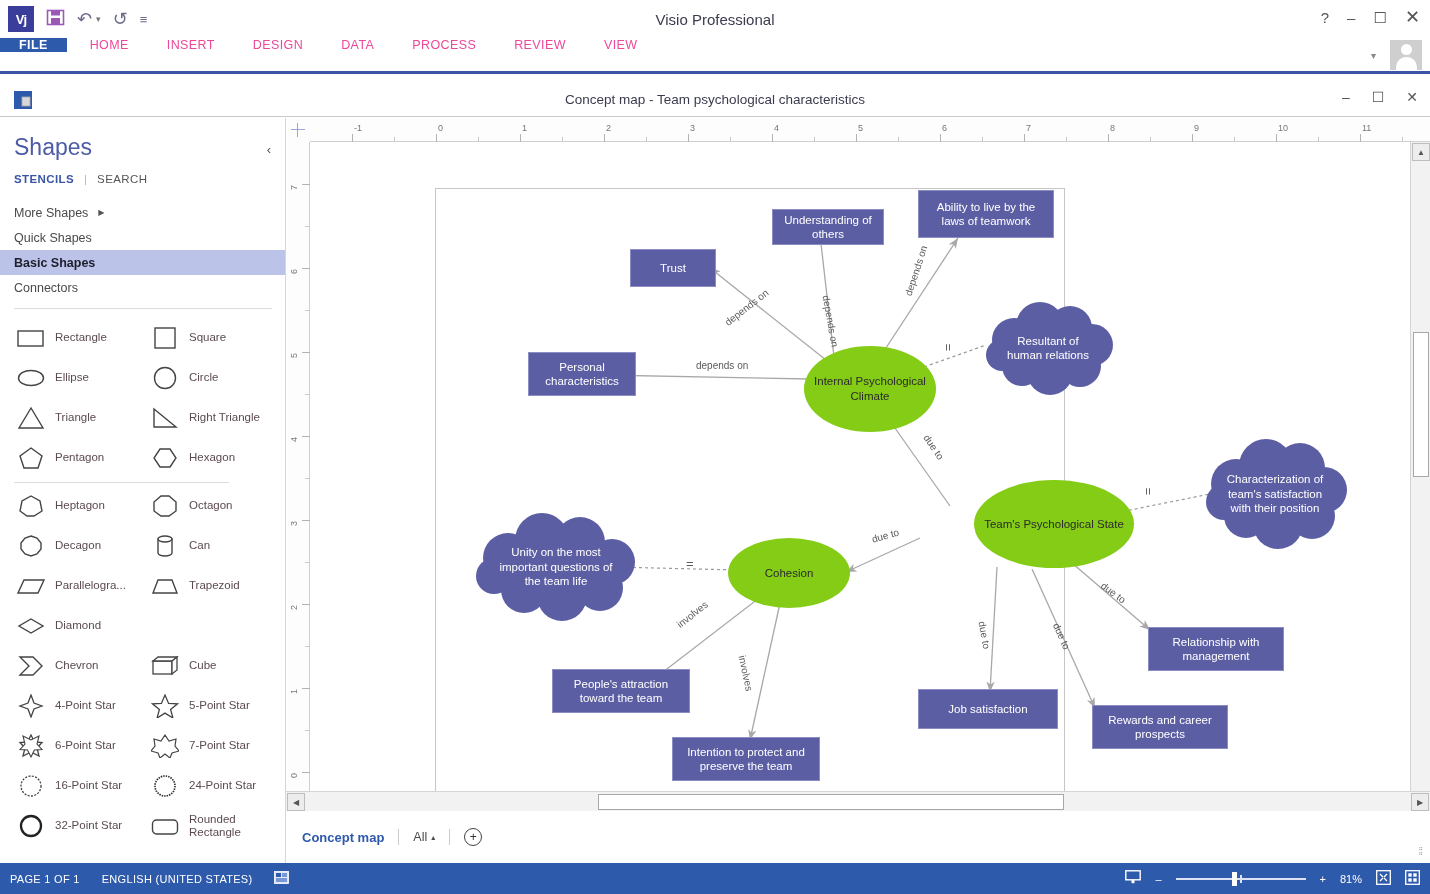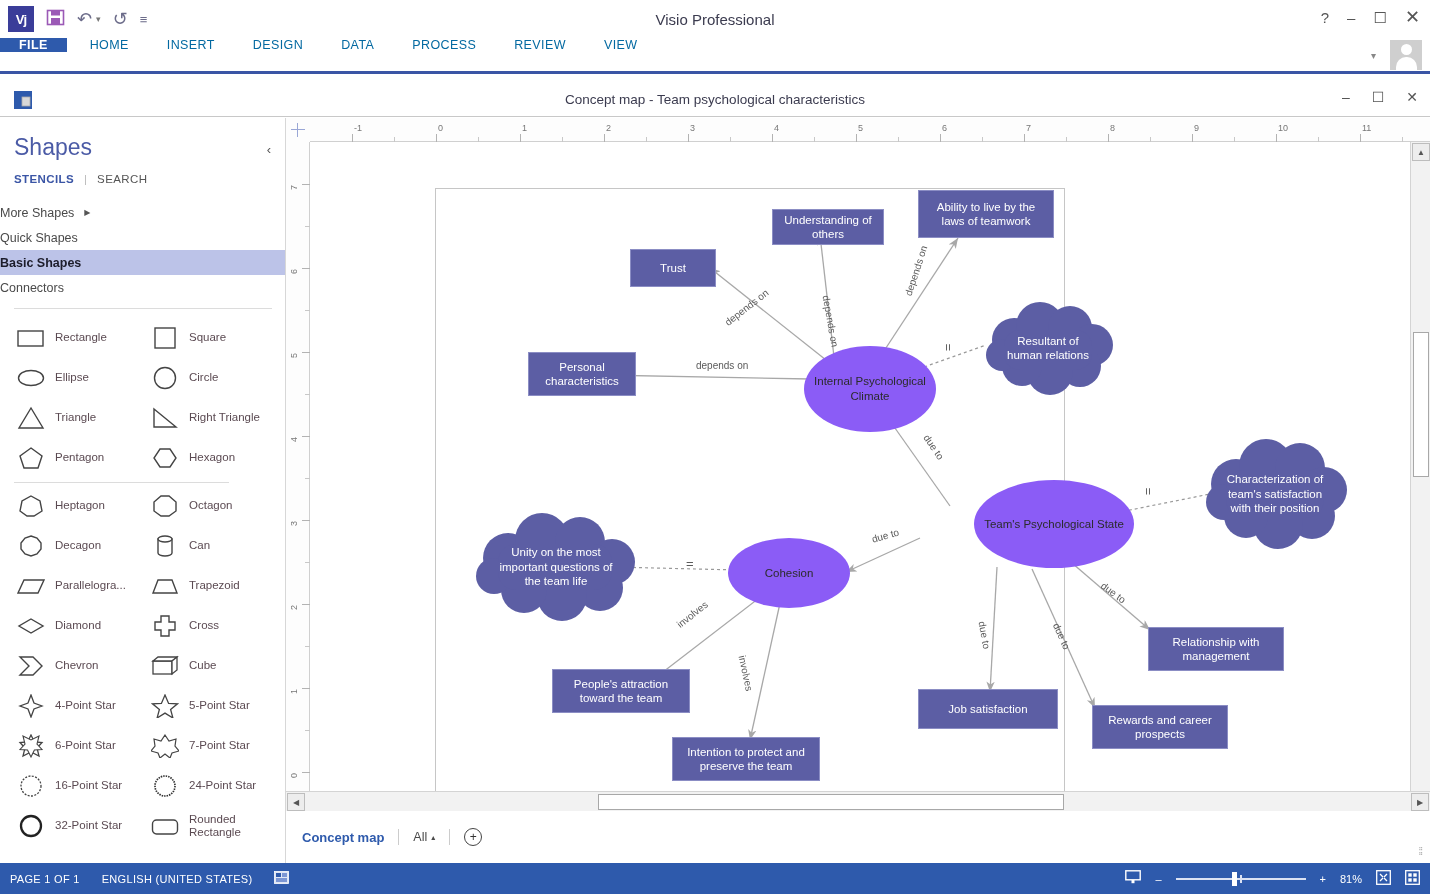--- a/index.html
+++ b/index.html
@@ -34,21 +34,21 @@
   .winbtn.close { font-size: 18px; }
 
   
   .ribbon {
     position: absolute; left: 0; top: 38px; width: 1430px; height: 36px;
     background: #ffffff; border-bottom: 3px solid #3A55A5;
   }
   .tabs { display: flex; align-items: flex-start; height: 33px; }
   .tab {
     display: flex; align-items: center; padding: 0 19px; font-size: 12.5px;
-    color: #0369a1; letter-spacing: .4px; cursor: default;
+    color: #ec4899; letter-spacing: .4px; cursor: default;
   }
   .tab.file { background: #2E5AAC; color: #fff; font-weight: 600; margin-right: 4px; }
   .ribbon-right { position: absolute; right: 8px; top: 2px; display: flex; align-items: center; gap: 14px; }
   .ribbon-right .caret { font-size: 10px; color: #888; }
   .avatar {
     width: 32px; height: 30px; background: #cfcfcf; position: relative; overflow: hidden;
   }
   .avatar::before {
     content: ''; position: absolute; left: 11px; top: 4px; width: 11px; height: 11px;
     border-radius: 50%; background: #fff;
@@ -84,21 +84,21 @@
   .shapes-title {
     position: absolute; left: 14px; top: 16px; font-size: 23px; color: #4B5BA6;
   }
   .collapse-caret { position: absolute; right: 14px; top: 24px; font-size: 13px; color: #555; }
   .shapes-subnav { position: absolute; left: 14px; top: 55px; display: flex; align-items: center; gap: 10px; font-size: 11.5px; }
   .stencils { color: #3A55A5; font-weight: bold; letter-spacing: .4px; }
   .subdiv { color: #bbb; }
   .searchlnk { color: #555; letter-spacing: .4px; }
   .stencil-list { position: absolute; left: 0; top: 82px; width: 286px; }
   .stencil-item {
-    height: 25px; display: flex; align-items: center; padding-left: 0;
+    height: 25px; display: flex; align-items: center; padding-left: 14px;
     font-size: 12.5px; color: #4a4a4a;
   }
   .stencil-item.active { background: #BCC3E8; color: #1d1d2b; font-weight: bold; }
   .stencil-item .arrow { font-size: 8px; color: #555; margin-left: 10px; }
   .panel-sep { position: absolute; left: 14px; width: 258px; height: 1px; background: #dcdcdc; }
 
   .shape-grid { position: absolute; left: 0; top: 200px; width: 286px; }
   .shape-row { display: flex; height: 40px; }
   .shape-cell { width: 134px; display: flex; align-items: center; padding-left: 16px; gap: 9px; }
   .shape-cell .lbl { font-size: 11.5px; color: #5b4a52; line-height: 1.15; }
@@ -147,21 +147,21 @@
   }
   .dgm { position: absolute; left: 0; top: 0; width: 1096px; height: 669px; }
   .dgm svg { position: absolute; left: 0; top: 0; }
 
   .node { position: absolute; display: flex; align-items: center; justify-content: center; text-align: center; }
   .box {
     background: #5C5EA4; border: 1px solid #8b8dc4; color: #fff;
     font-size: 11.5px; line-height: 1.25; padding: 4px 6px;
   }
   .ellipse {
-    background: #8b5cf6; border-radius: 50%; color: #2b2b2b;
+    background: #84cc16; border-radius: 50%; color: #2b2b2b;
     font-size: 11.5px; line-height: 1.3;
   }
   .cloudwrap { position: absolute; }
   .cloudwrap .cloudtext {
     position: absolute; left: 0; top: 0; width: 100%; height: 100%;
     display: flex; align-items: center; justify-content: center; text-align: center;
     color: #fff; font-size: 11.5px; line-height: 1.25; padding: 0 22px;
   }
   .edge-label {
     position: absolute; font-size: 10px; color: #5a5a5a; white-space: nowrap;
@@ -454,28 +454,20 @@
       </div>
 
       <div class="shape-row">
         <div class="shape-cell">
           <span class="glyph">
               <svg width="28" height="22">
                 <polygon points="14,4 26,11 14,18 2,11" fill="#fff" stroke="#444" stroke-width="1.4"></polygon>
               </svg>
             </span>
           <span class="lbl">Diamond</span>
-        </div>
-        <div class="shape-cell">
-          <span class="glyph">
-              <svg width="28" height="24">
-                <polygon points="10,2 18,2 18,8 24,8 24,16 18,16 18,22 10,22 10,16 4,16 4,8 10,8" fill="#fff" stroke="#444" stroke-width="1.4"></polygon>
-              </svg>
-            </span>
-          <span class="lbl">Cross</span>
         </div>
       </div>
 
       <div class="shape-row">
         <div class="shape-cell">
           <span class="glyph">
               <svg width="28" height="24">
                 <polygon points="3,3 16,3 25,12 16,21 3,21 12,12" fill="#fff" stroke="#444" stroke-width="1.4"></polygon>
               </svg>
             </span>

